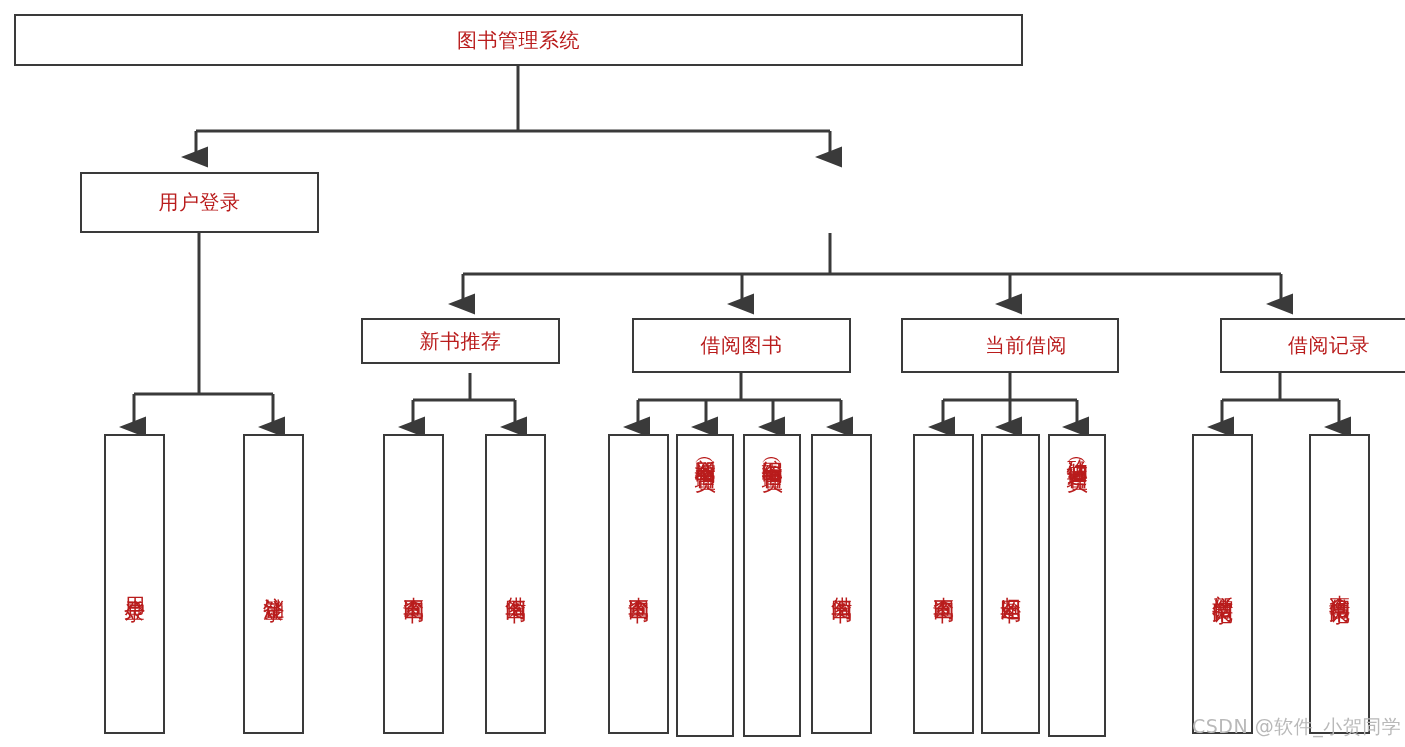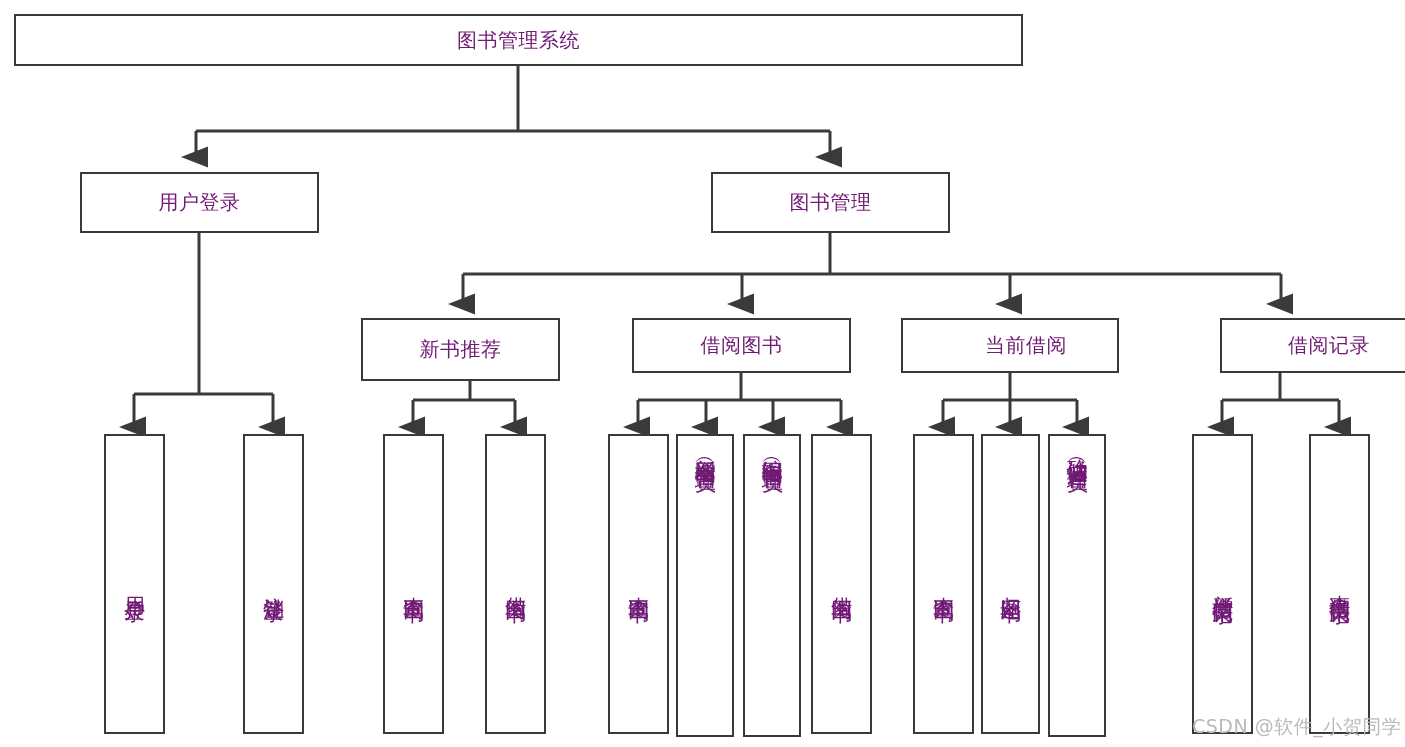--- a/index.html
+++ b/index.html
@@ -33,21 +33,21 @@
     display: flex;
     align-items: center;
     justify-content: center;
     z-index: 2;
   }
   .node-label {
     font-size: 20px;
     line-height: 1.15;
     letter-spacing: 0.5px;
     white-space: nowrap;
-    color: #701a75;
+    color: #b91c1c;
   }
   .node.vertical {
     align-items: flex-start;
     justify-content: center;
     padding-top: 6px;
   }
   .node.vertical.centered {
     align-items: center;
     padding-top: 0;
   }
@@ -123,25 +123,22 @@
     </g>
   </svg>
 
   <div class="node" style="left:14px; top:14px; width:1009px; height:52px;">
     <span class="node-label">图书管理系统</span>
   </div>
 
   <div class="node" style="left:80px; top:172px; width:239px; height:61px;">
     <span class="node-label">用户登录</span>
   </div>
-  <div class="node" style="left:711px; top:172px; width:239px; height:61px;">
-    <span class="node-label">图书管理</span>
-  </div>
 
-  <div class="node" style="left:361px; top:318px; width:199px; height:63px;">
+  <div class="node" style="left:361px; top:318px; width:199px; height:46px;">
     <span class="node-label">新书推荐</span>
   </div>
   <div class="node" style="left:632px; top:318px; width:219px; height:55px;">
     <span class="node-label">借阅图书</span>
   </div>
   <div class="node" style="left:901px; top:318px; width:218px; height:55px;padding-left:32px;">
     <span class="node-label">当前借阅</span>
   </div>
   <div class="node" style="left:1172px; top:318px; width:218px; height:55px;margin-left:48px;">
     <span class="node-label">借阅记录</span>

